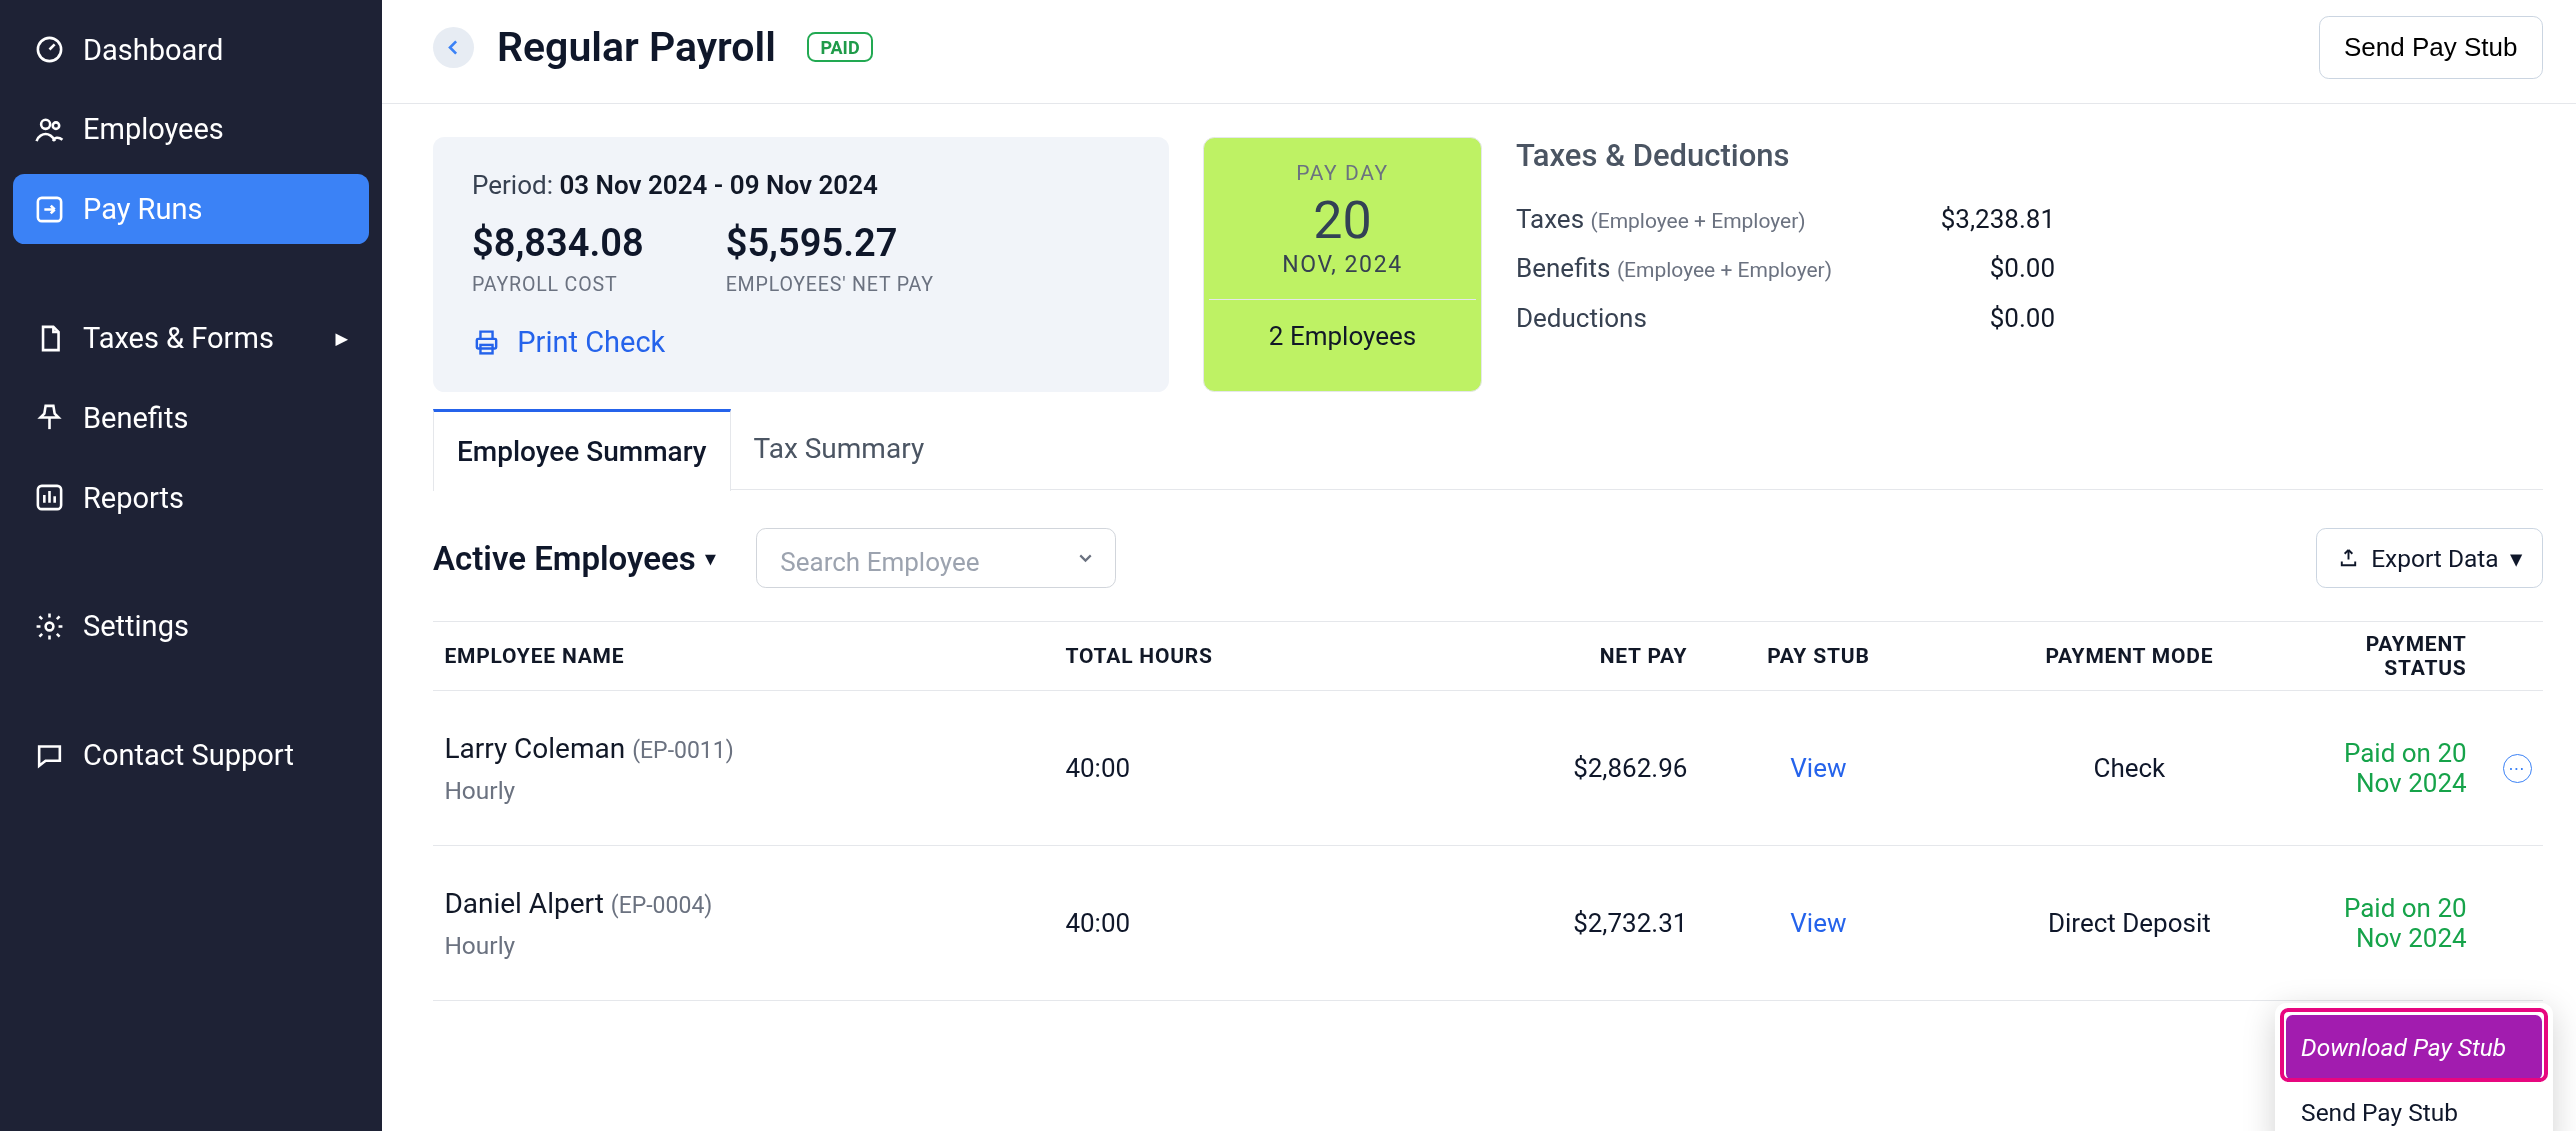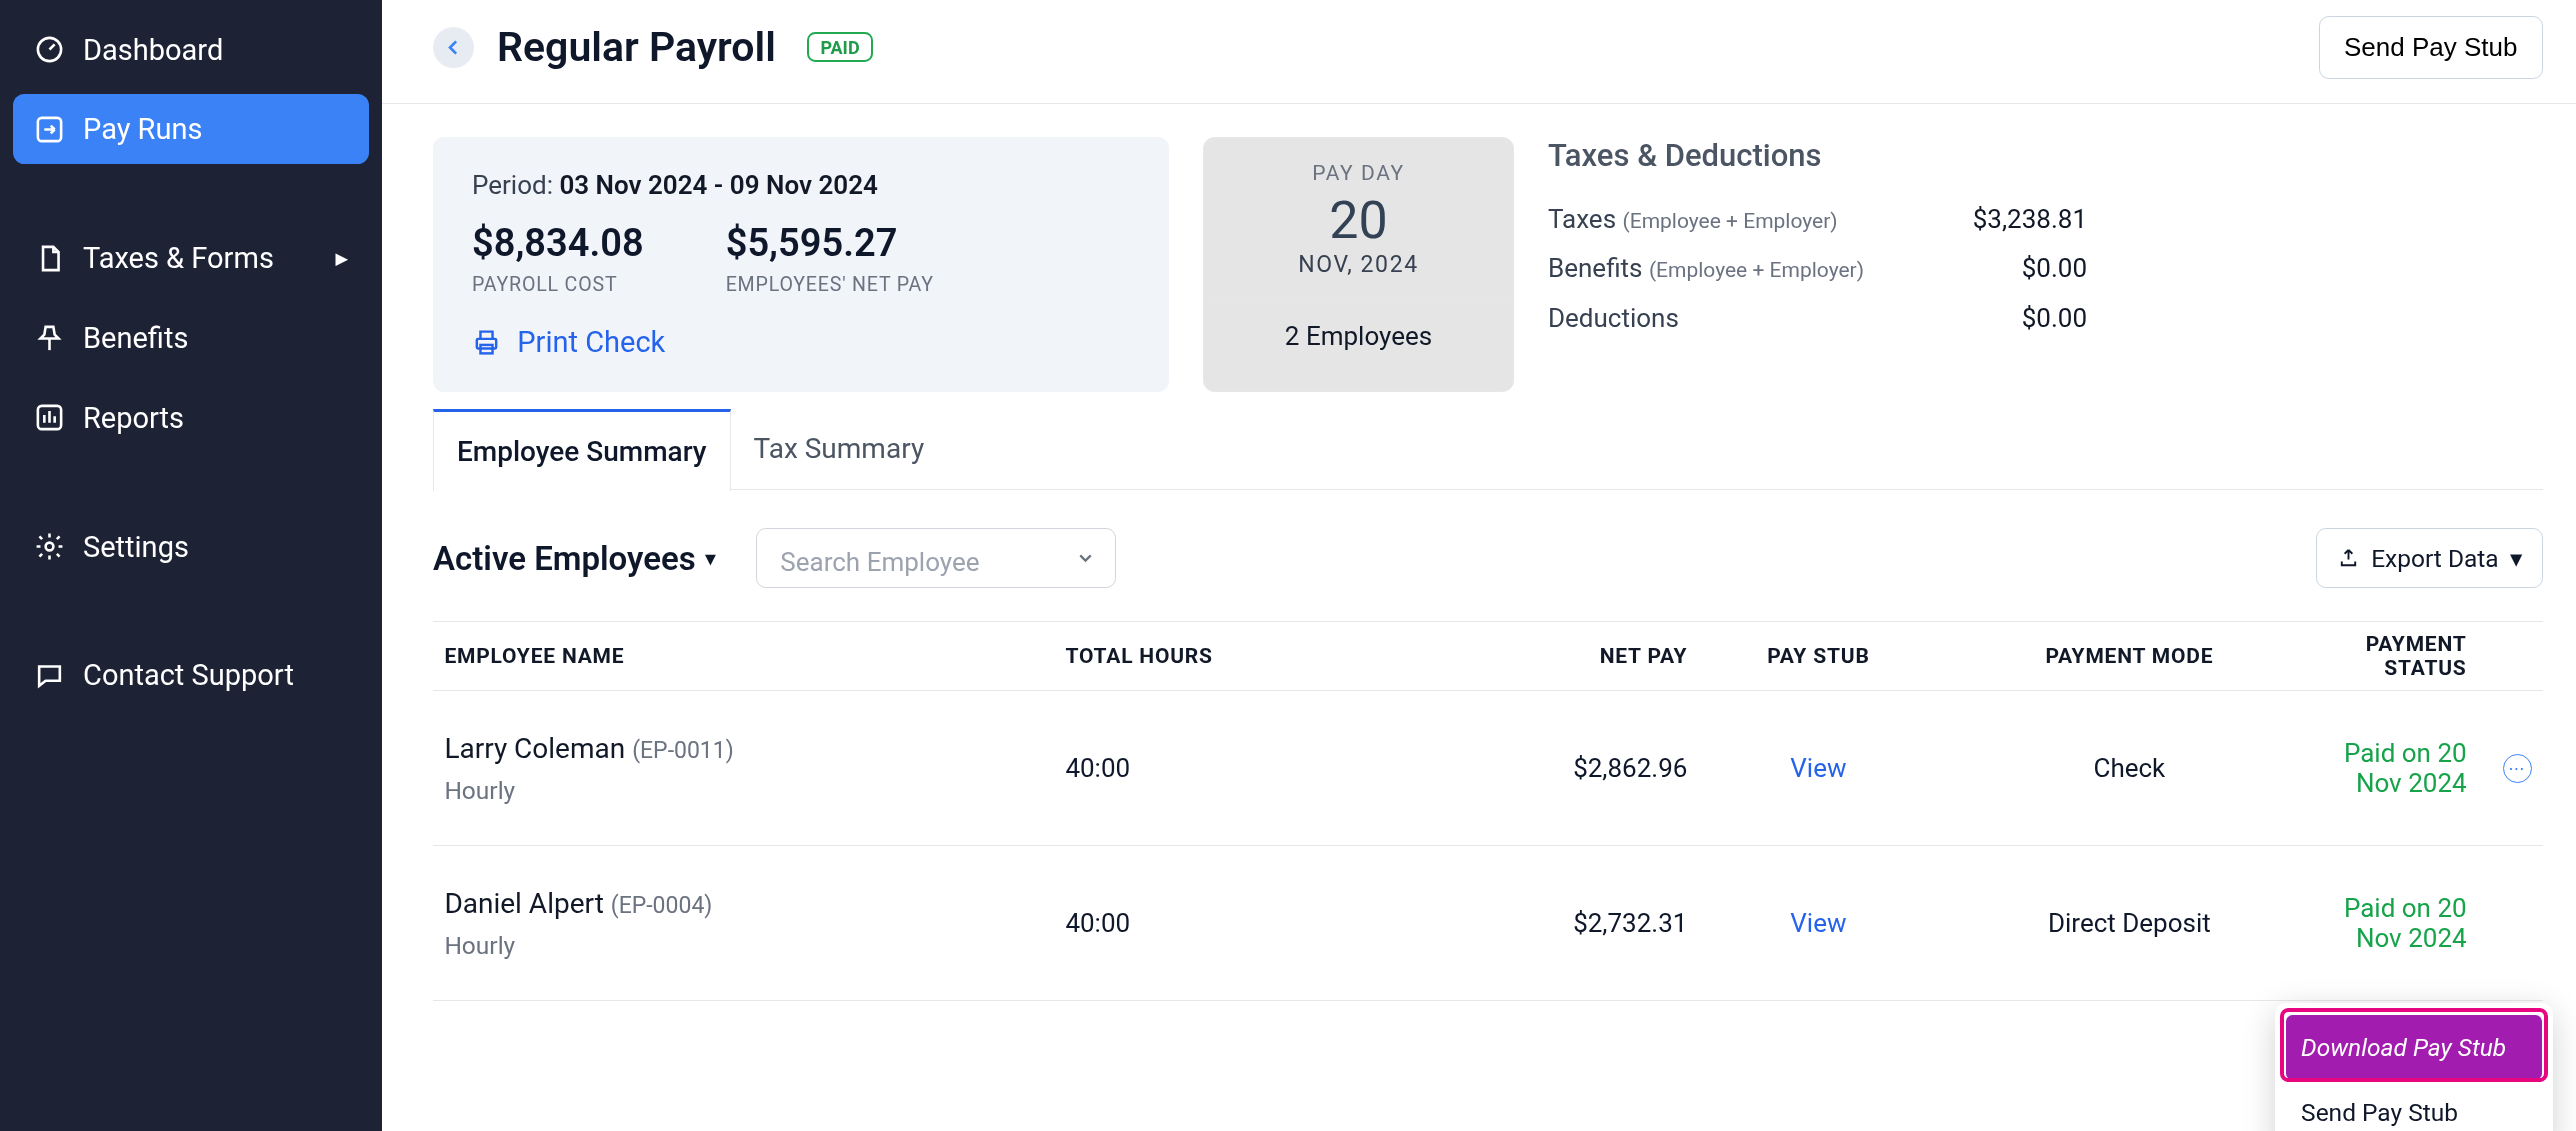--- a/index.html
+++ b/index.html
@@ -151,22 +151,22 @@
     display: flex;
     align-items: center;
     gap: 16.3px;
     color: #2563eb;
     font-size: 29px;
     margin-top: 29px;
     cursor: pointer;
   }
   .card.payday {
     border: 1.6px solid #e5e7eb;
-    background: #e5e5e5;
-    width: 311px;
+    background: #bef264;
+    width: 279px;
     padding: 23px 5px;
     text-align: center;
   }
   .payday .label {
     font-size: 21px;
     color: #6b7280;
     letter-spacing: 1.6px;
   }
   .payday .day {
     font-size: 52px;
@@ -381,20 +381,31 @@
   <div class="sidebar">
     <div class="nav-item">
       <span class="icon">
         <svg viewBox="0 0 24 24" width="31" height="31" fill="none" stroke="currentColor" stroke-width="2">
             <circle cx="12" cy="12" r="9"></circle>
             <path d="M12 12l4-4"></path>
           </svg>
       </span>
       <span class="label">Dashboard</span>
     </div>
+    <div class="nav-item">
+      <span class="icon">
+        <svg viewBox="0 0 24 24" width="31" height="31" fill="none" stroke="currentColor" stroke-width="2">
+            <circle cx="9" cy="8" r="3.5"></circle>
+            <path d="M2 21c1-4 5-5.5 7-5.5s6 1.5 7 5.5"></path>
+            <circle cx="17" cy="9" r="2.5"></circle>
+            <path d="M15 21c.5-3 4-3.5 7-1"></path>
+          </svg>
+      </span>
+      <span class="label">Employees</span>
+    </div>
     <div class="nav-item active">
       <span class="icon">
         <svg viewBox="0 0 24 24" width="31" height="31" fill="none" stroke="currentColor" stroke-width="2">
             <rect x="3" y="3" width="18" height="18" rx="3"></rect>
             <path d="M8 12h8m0 0l-3-3m3 3l-3 3"></path>
           </svg>
       </span>
       <span class="label">Pay Runs</span>
     </div>
     <div class="nav-gap"></div>

